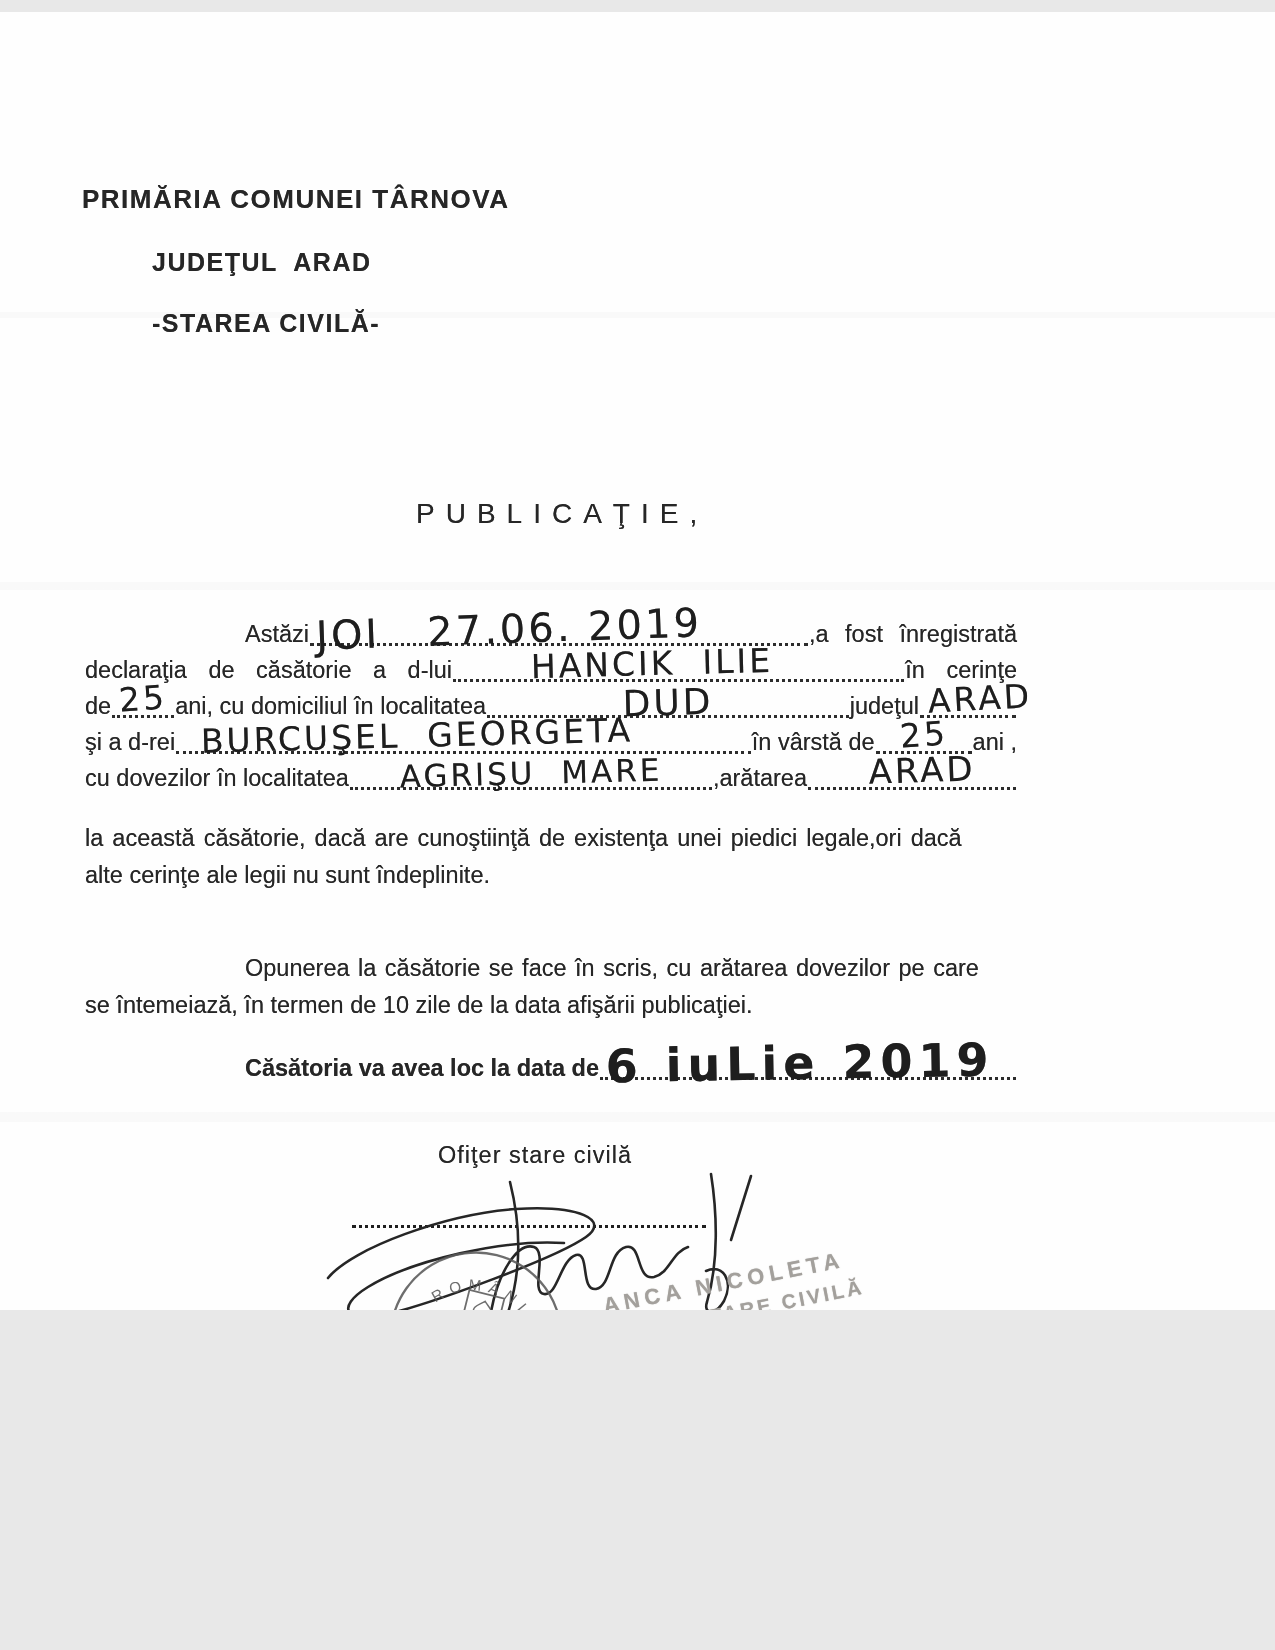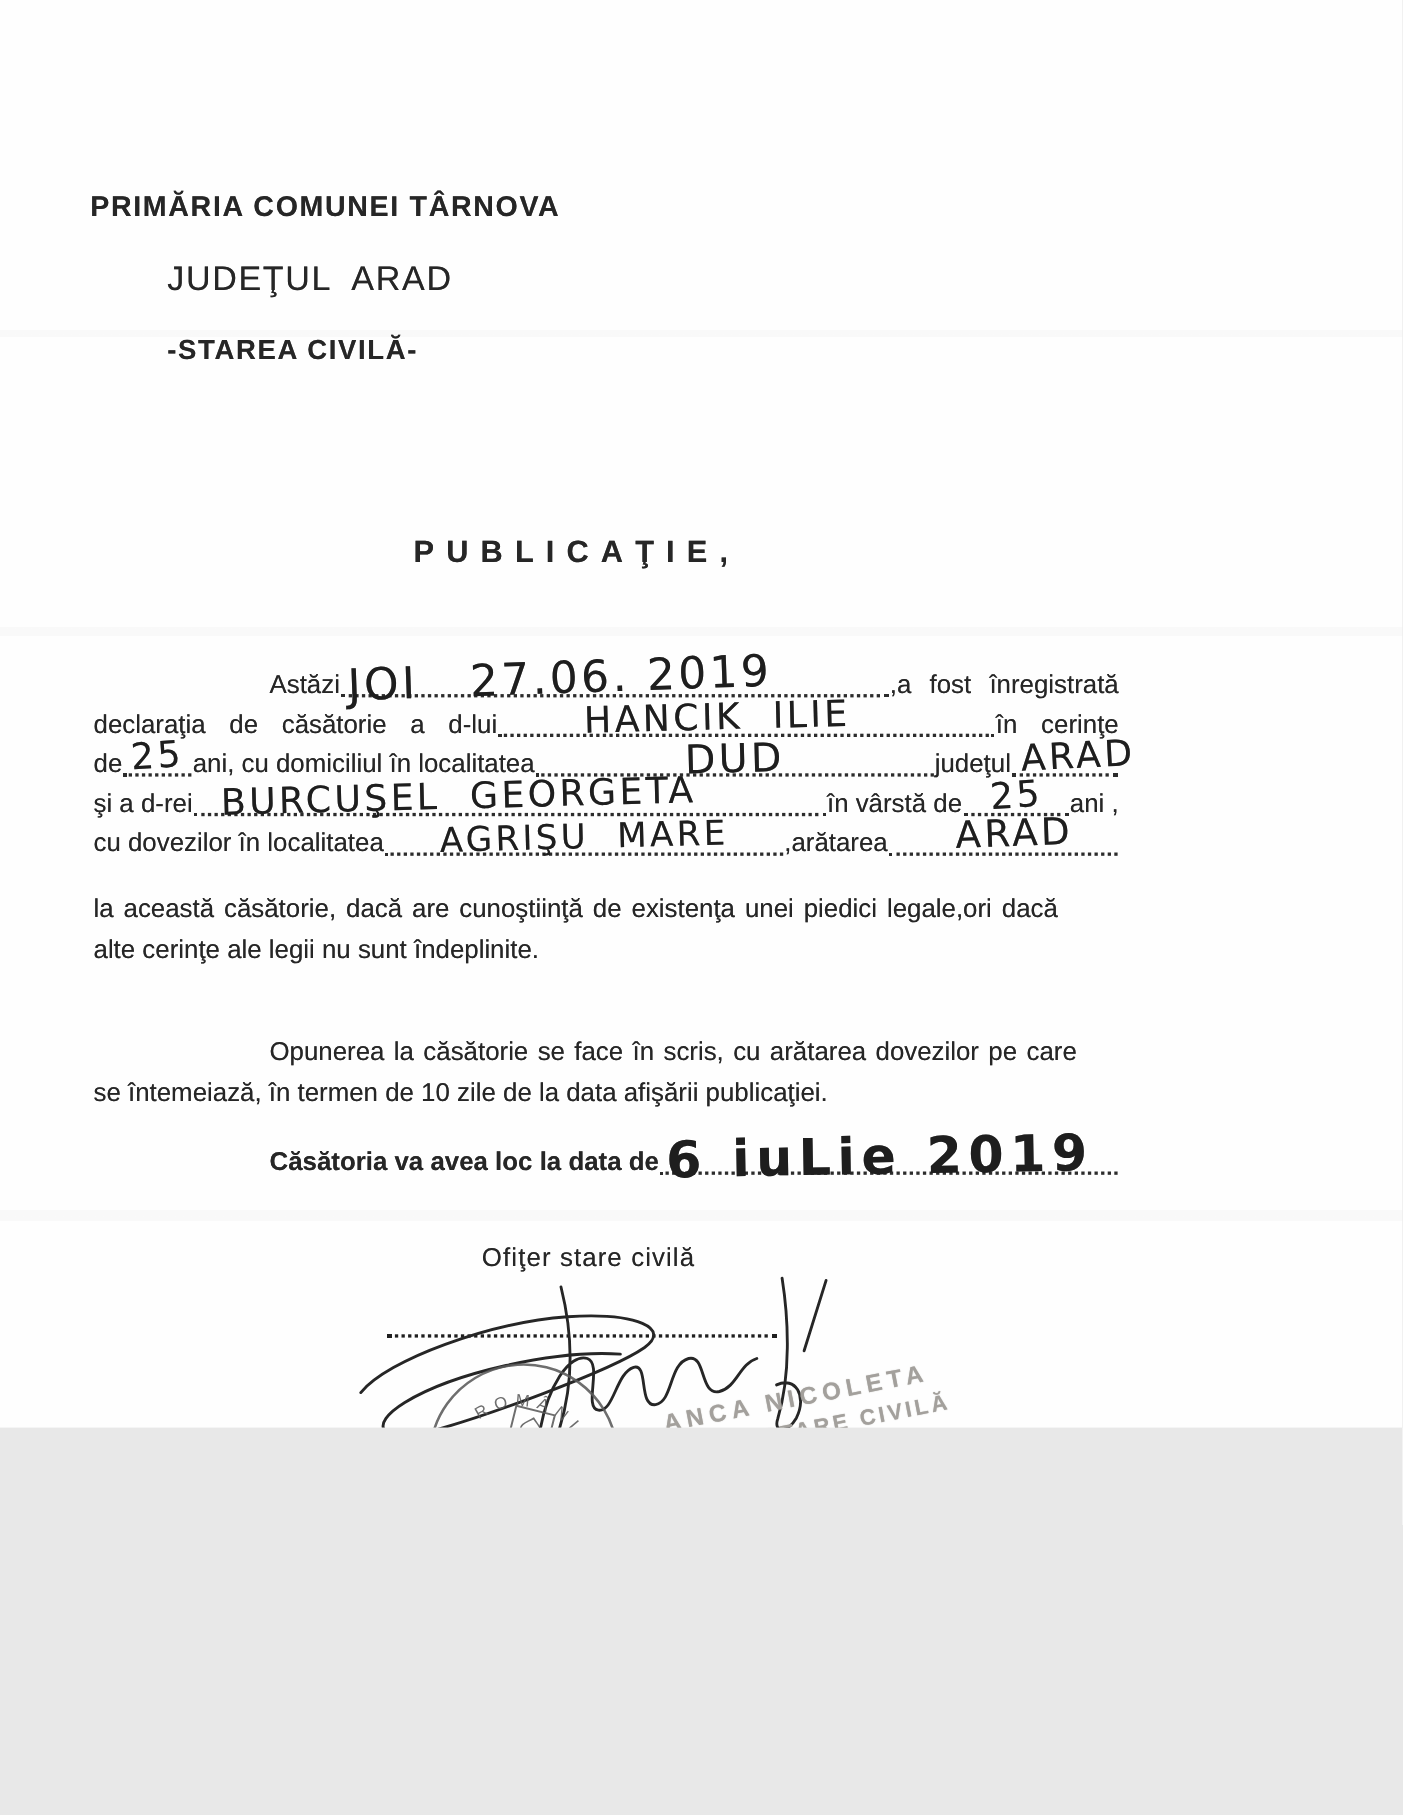--- a/index.html
+++ b/index.html
@@ -1,44 +1,44 @@
 <!DOCTYPE html>
 <html><head>
 <meta charset="utf-8">
 <style>
   html,body{margin:0;padding:0;background:#e8e8e8;}
   .page{
     position:relative;
     width:1275px;height:1298px;
-    margin:0 auto;
+    margin:12px auto;
     background:#fefefe;
     overflow:hidden;
     font-family:"Liberation Sans",sans-serif;
     color:#262626;
   }
   
   .page::before{
     content:"";position:absolute;inset:0;pointer-events:none;
     background:
       linear-gradient(180deg, rgba(0,0,0,0.02) 0 6px, transparent 6px) 0 300px/100% 40px no-repeat,
       linear-gradient(180deg, rgba(0,0,0,0.018) 0 8px, transparent 8px) 0 570px/100% 40px no-repeat,
       linear-gradient(180deg, rgba(0,0,0,0.02) 0 10px, transparent 10px) 0 1100px/100% 44px no-repeat,
       linear-gradient(180deg, rgba(0,0,0,0.025) 0 14px, transparent 14px) 0 1560px/100% 60px no-repeat;
   }
   .typed{ text-shadow:0 0 0.5px rgba(20,20,20,0.6); }
 
   .hdr{position:absolute;left:82px;top:172px;}
   .hdr div{white-space:pre;}
   .hdr-1{font-size:26px;font-weight:600;letter-spacing:1.5px;}
-  .hdr-2{font-size:31px;font-weight:400;letter-spacing:1.5px;margin-top:33px;margin-left:70px;}
+  .hdr-2{font-size:25px;font-weight:700;letter-spacing:1.5px;margin-top:33px;margin-left:70px;}
   .hdr-3{font-size:25px;font-weight:600;letter-spacing:1.5px;margin-top:32px;margin-left:70px;}
 
   .doc-title{
-    position:absolute;left:376px;top:486px;
-    font-size:28px;font-weight:700;letter-spacing:11px;white-space:pre;
+    position:absolute;left:416px;top:486px;
+    font-size:28px;font-weight:400;letter-spacing:11px;white-space:pre;
   }
 
   .bodyblock{position:absolute;left:85px;width:932px;font-size:23.5px;line-height:36px;}
   .decl{top:604px;}
   .line{display:flex;align-items:center;height:36px;}
   .dots{
     flex:1;align-self:flex-end;height:0;margin:0 1px 6px 1px;
     border-bottom:3px dotted #2c2c2c;position:relative;
   }
   .dots.fix60{flex:0 0 62px;}

